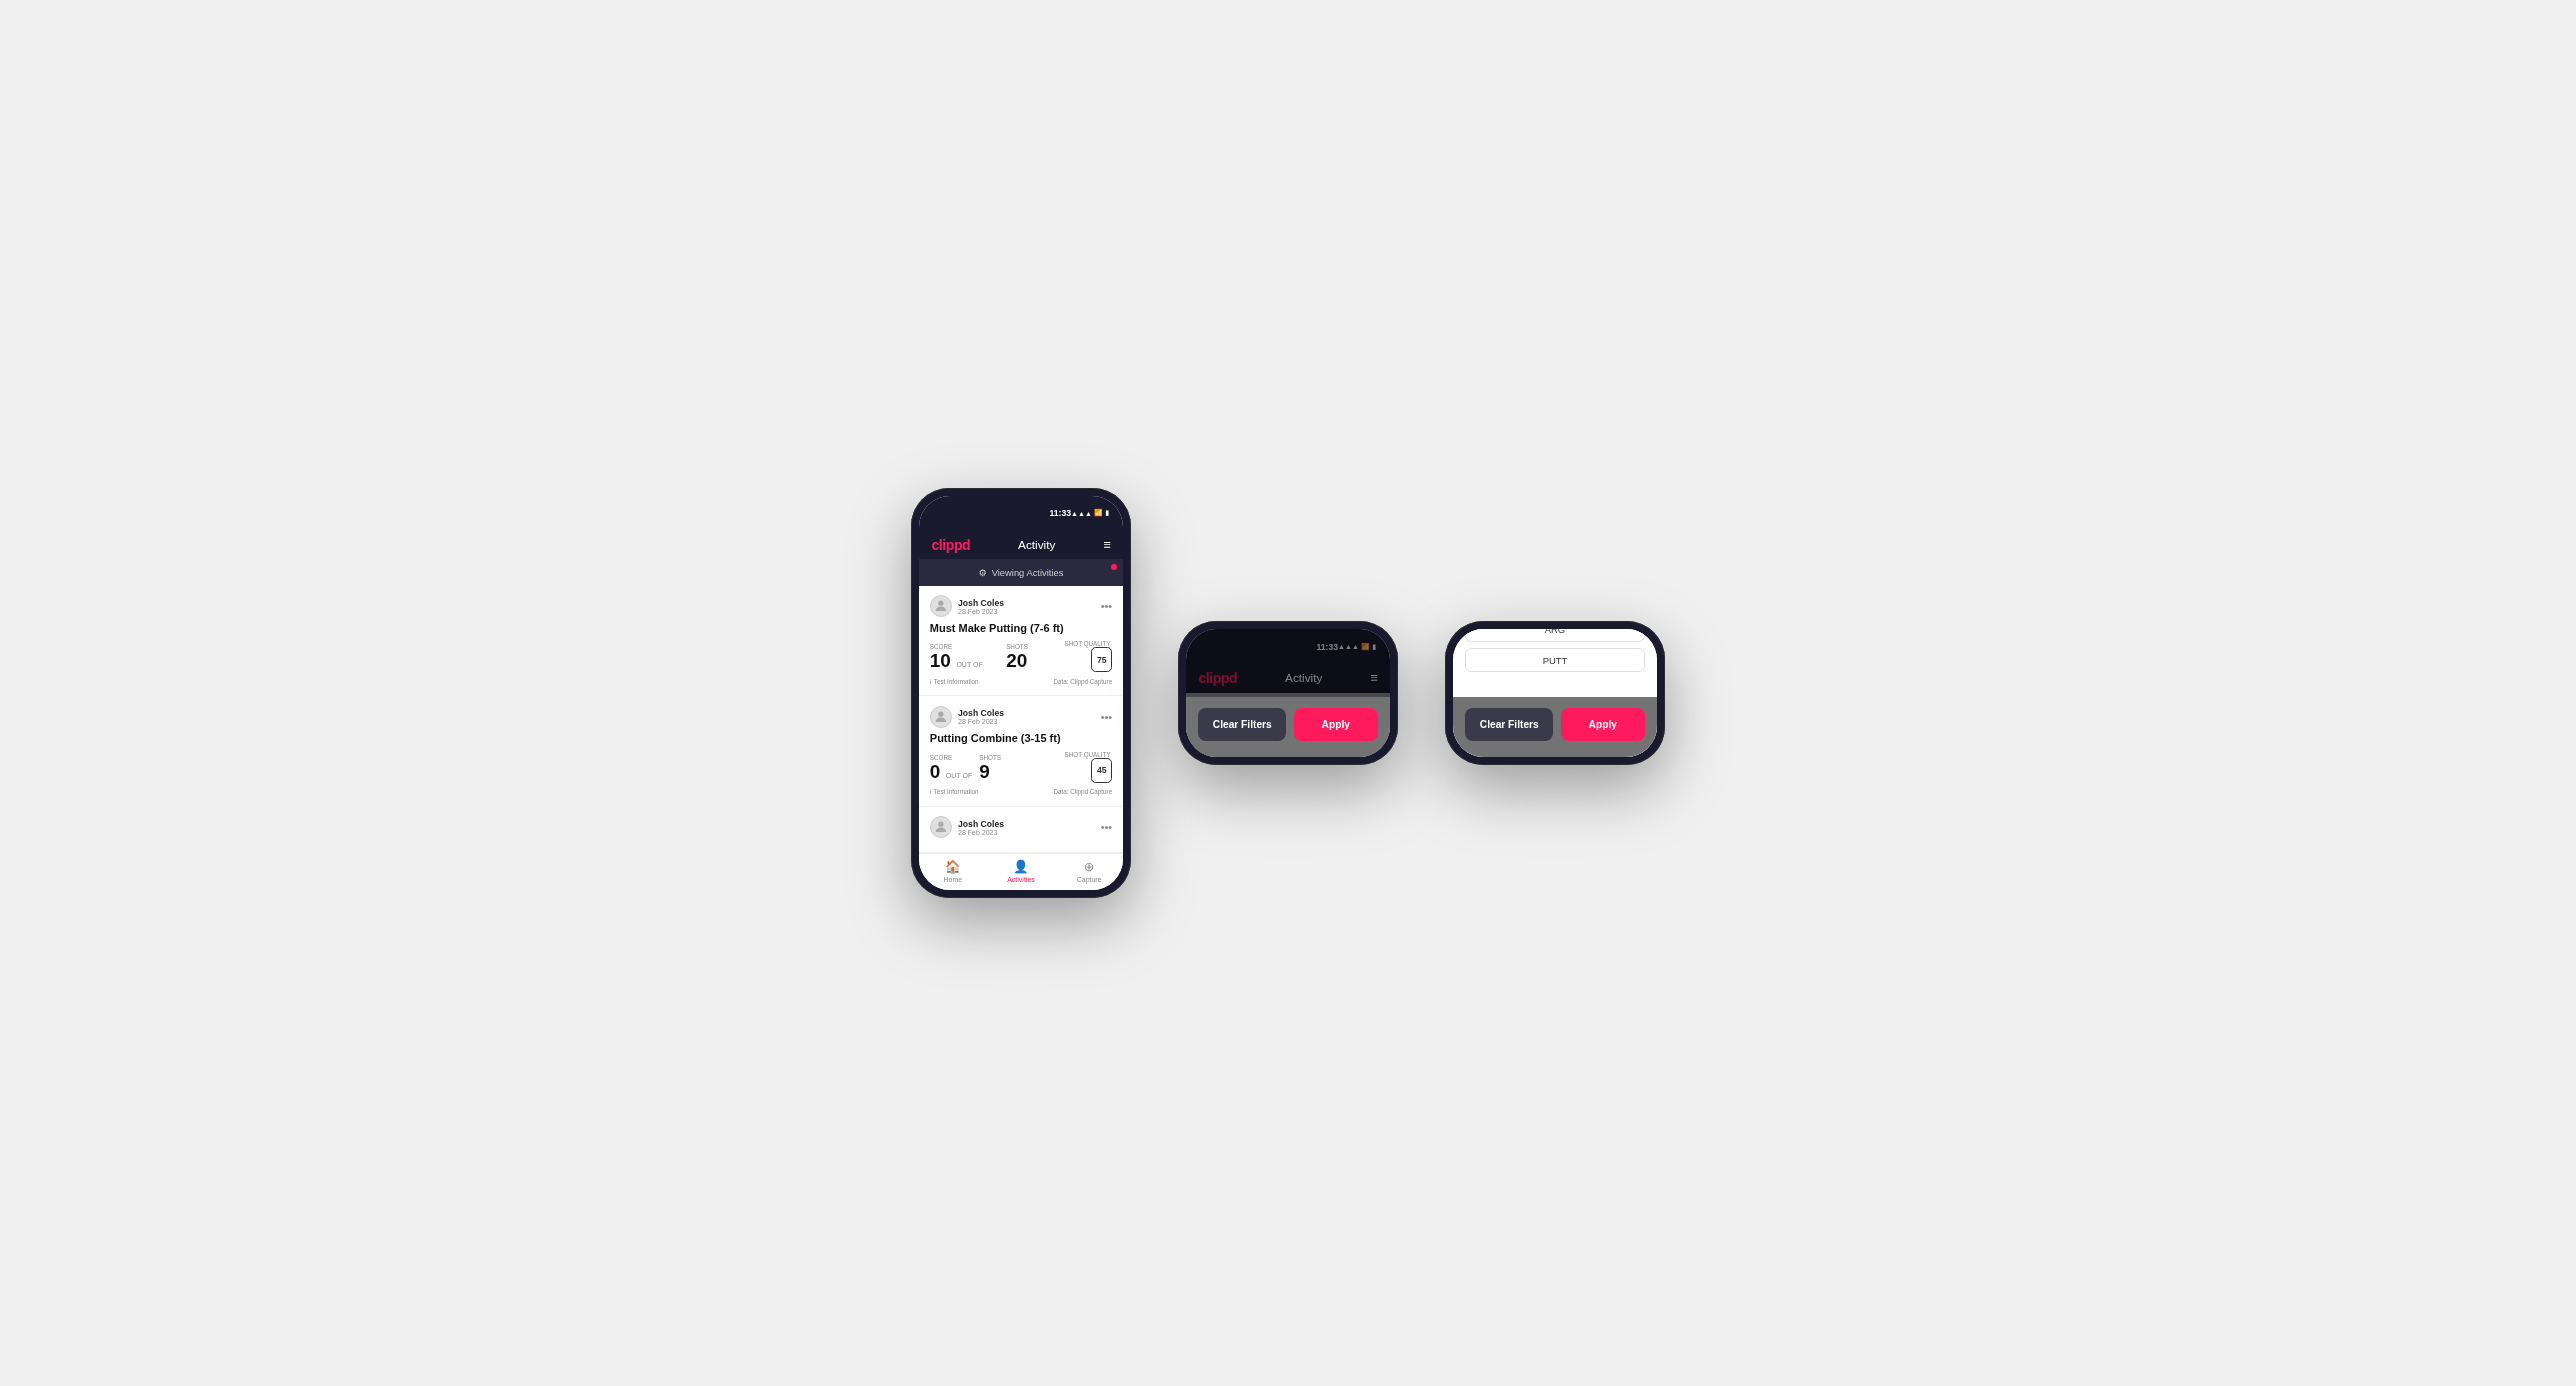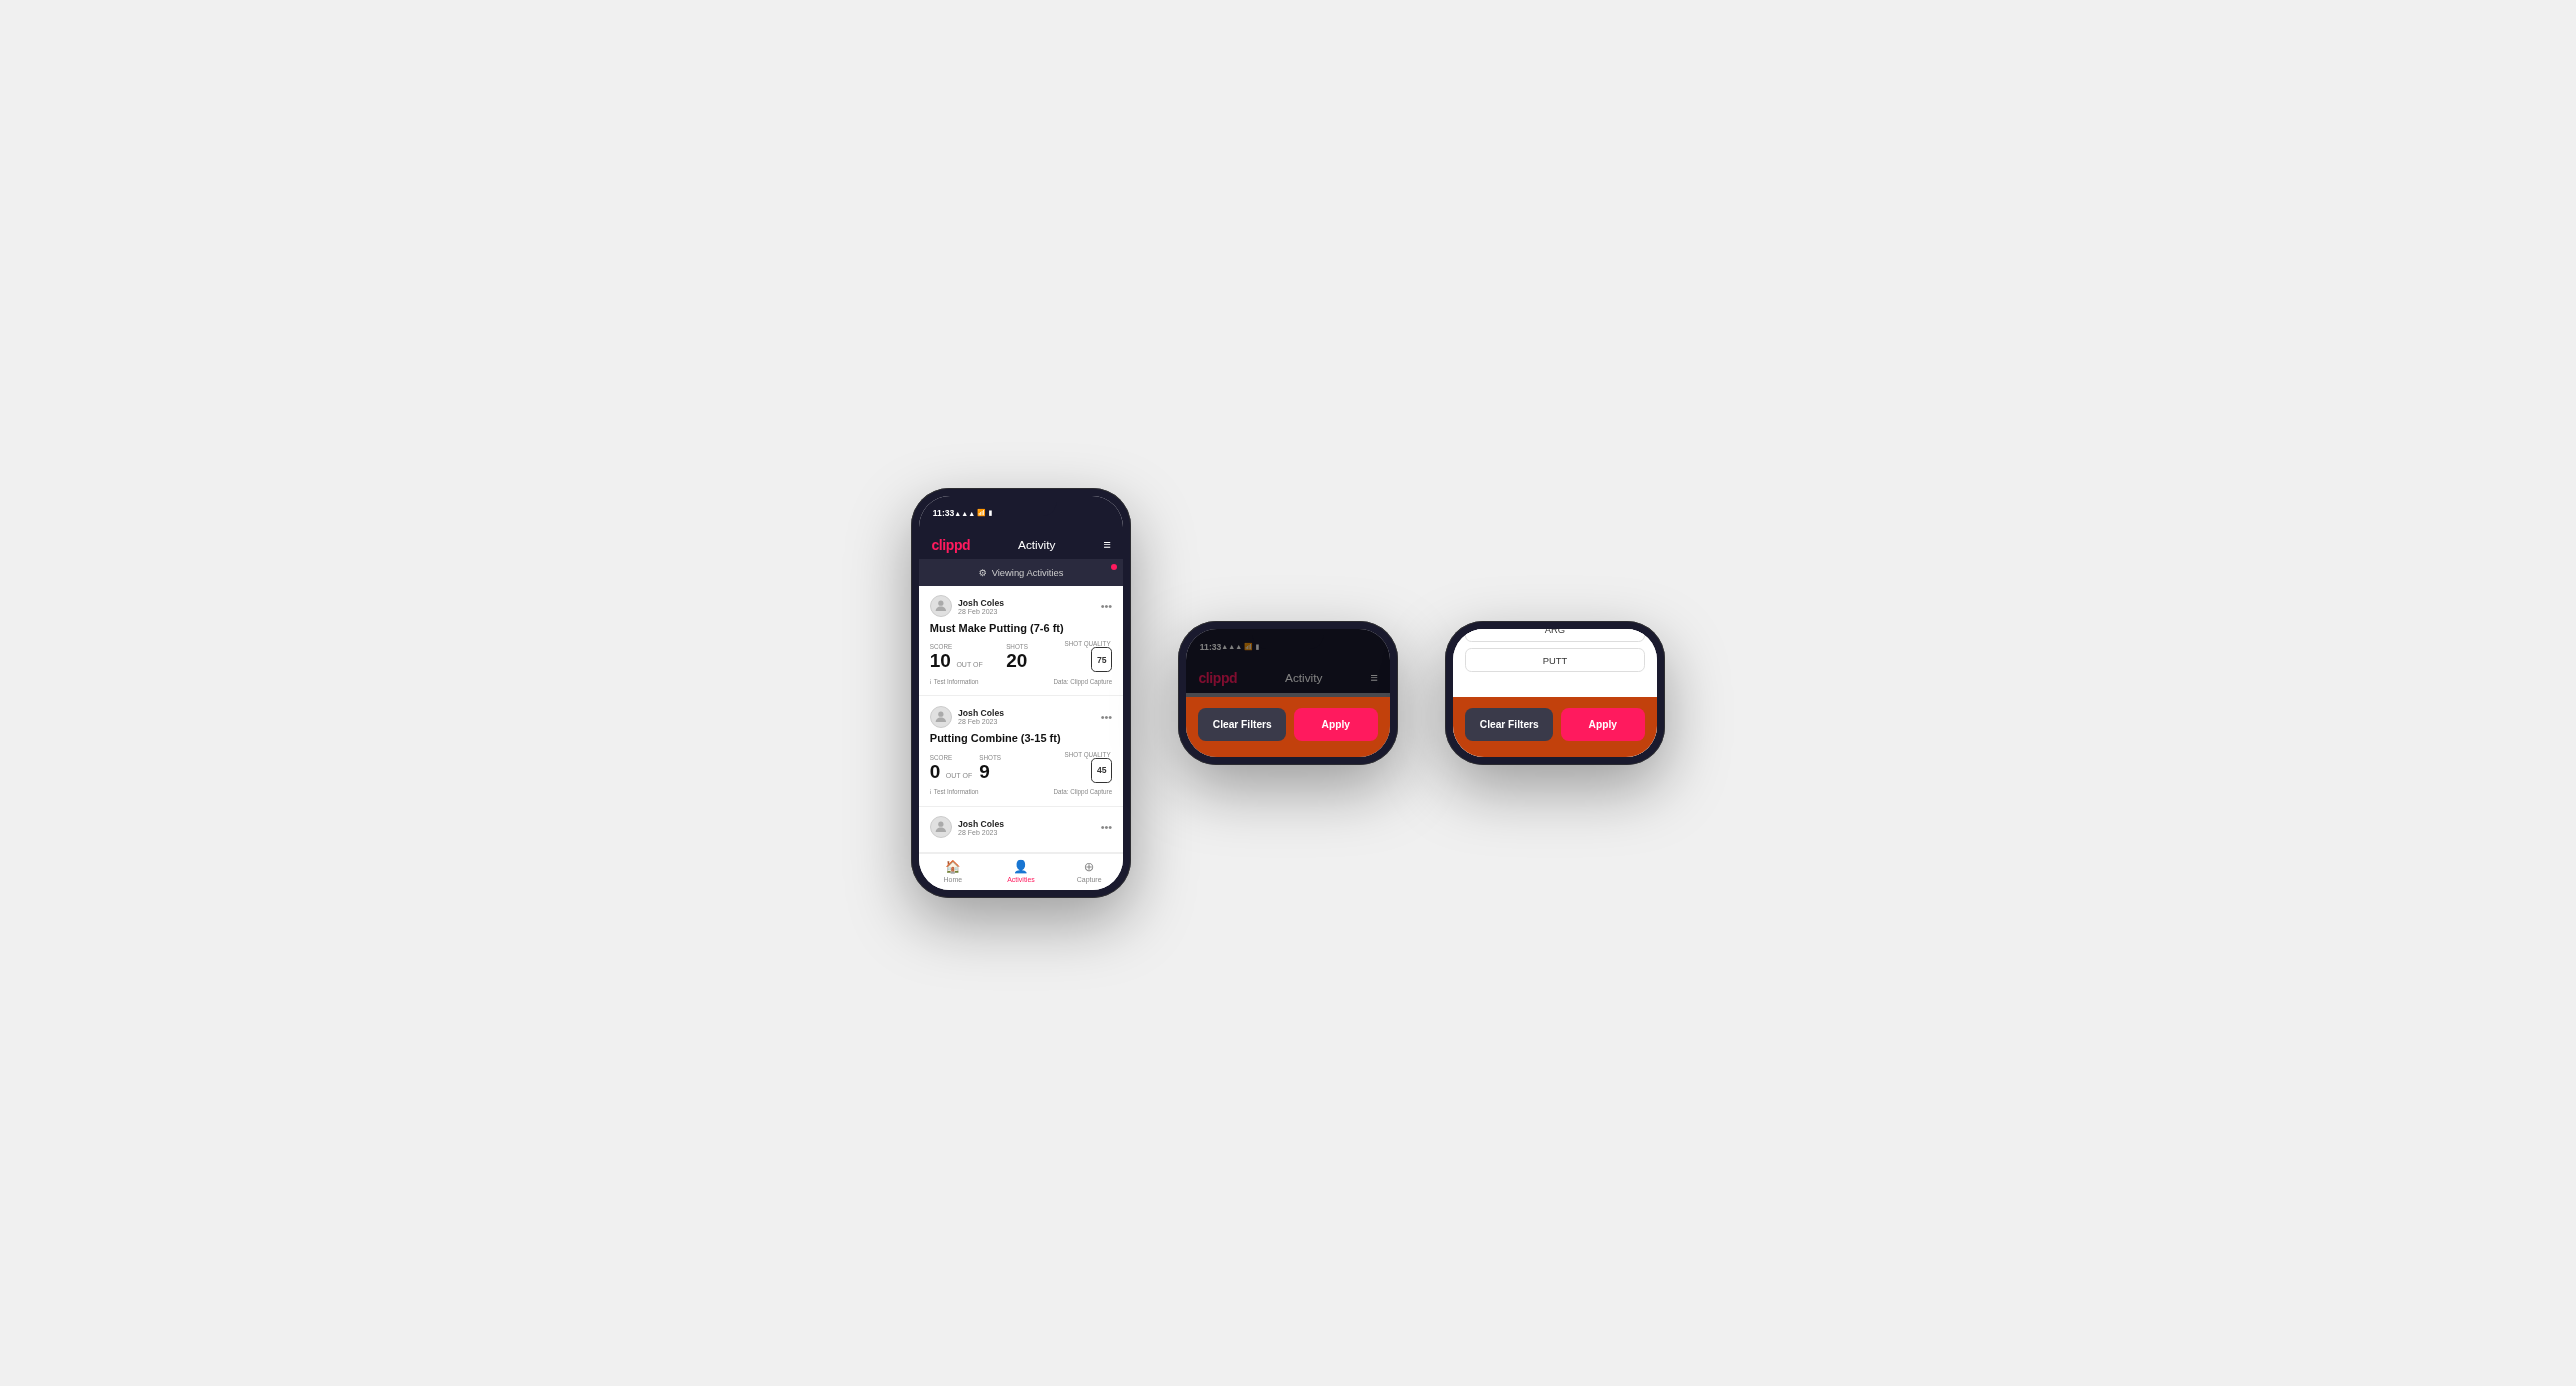--- a/index.html
+++ b/index.html
@@ -31,21 +31,21 @@
       background: #fff;
       border-radius: 31px;
       overflow: hidden;
       position: relative;
     }
     .notch-bar {
       background: #1a1a2e;
       height: 35px;
       display: flex;
       align-items: center;
-      justify-content: flex-start;
+      justify-content: flex-end;
       padding: 0 14px;
       position: relative;
     }
     .notch {
       position: absolute;
       top: 0;
       left: 50%;
       transform: translateX(-50%);
       width: 71px;
       height: 20.4px;
@@ -292,21 +292,21 @@
       background: #fff;
       font-size: 9.4px;
       font-weight: 500;
       color: #333;
       cursor: pointer;
     }
     .modal-footer {
       display: flex;
       gap: 7.8px;
       padding: 11px 12.6px 15.7px;
-      background: #c2410c;
+      background: #737373;
     }
     .btn-clear {
       flex: 1;
       padding: 11px;
       background: #3a3a4a;
       color: #fff;
       border: none;
       border-radius: 7.8px;
       font-size: 10.2px;
       font-weight: 600;

